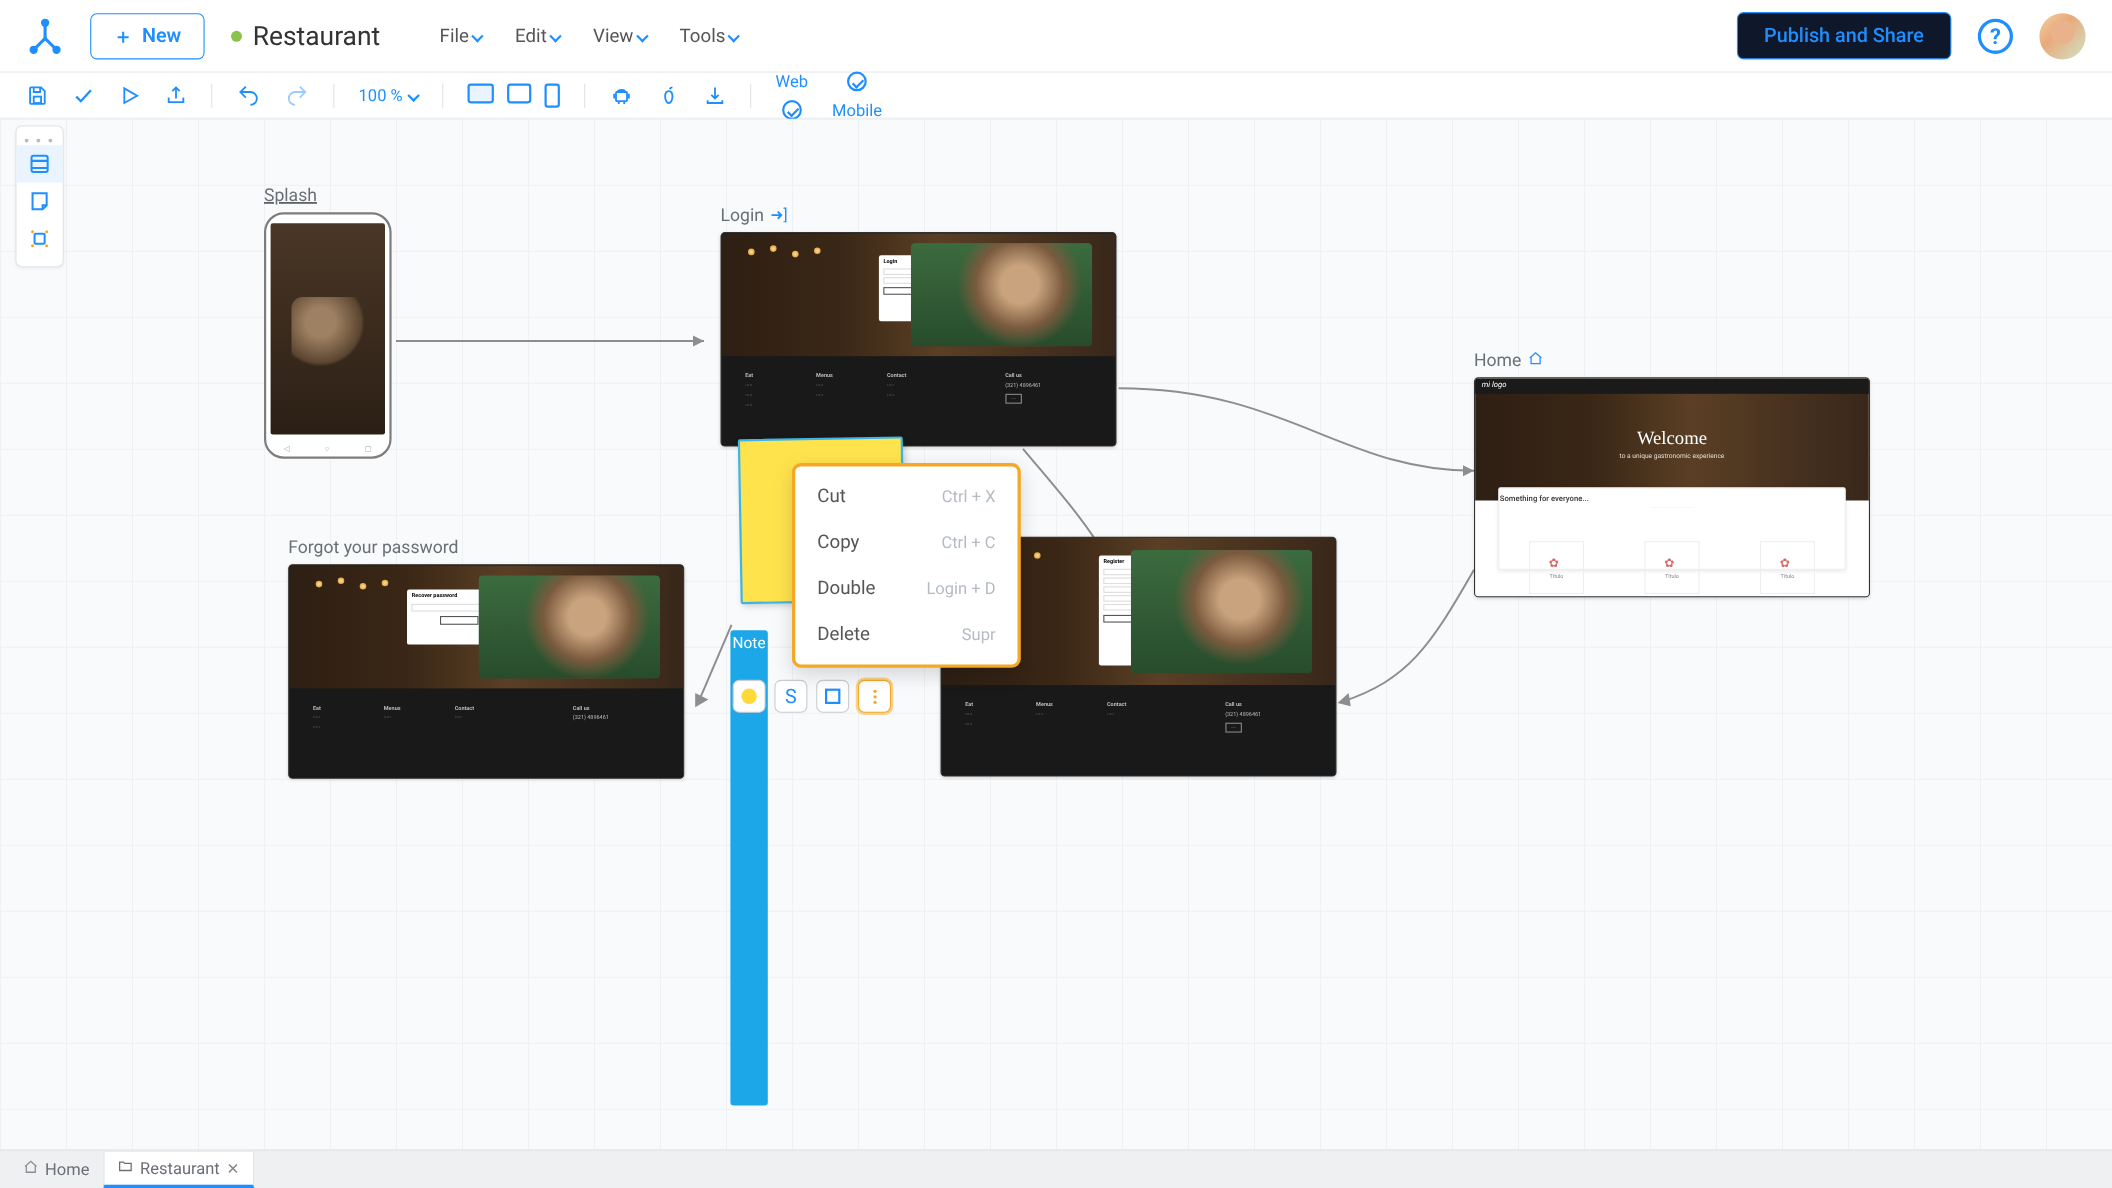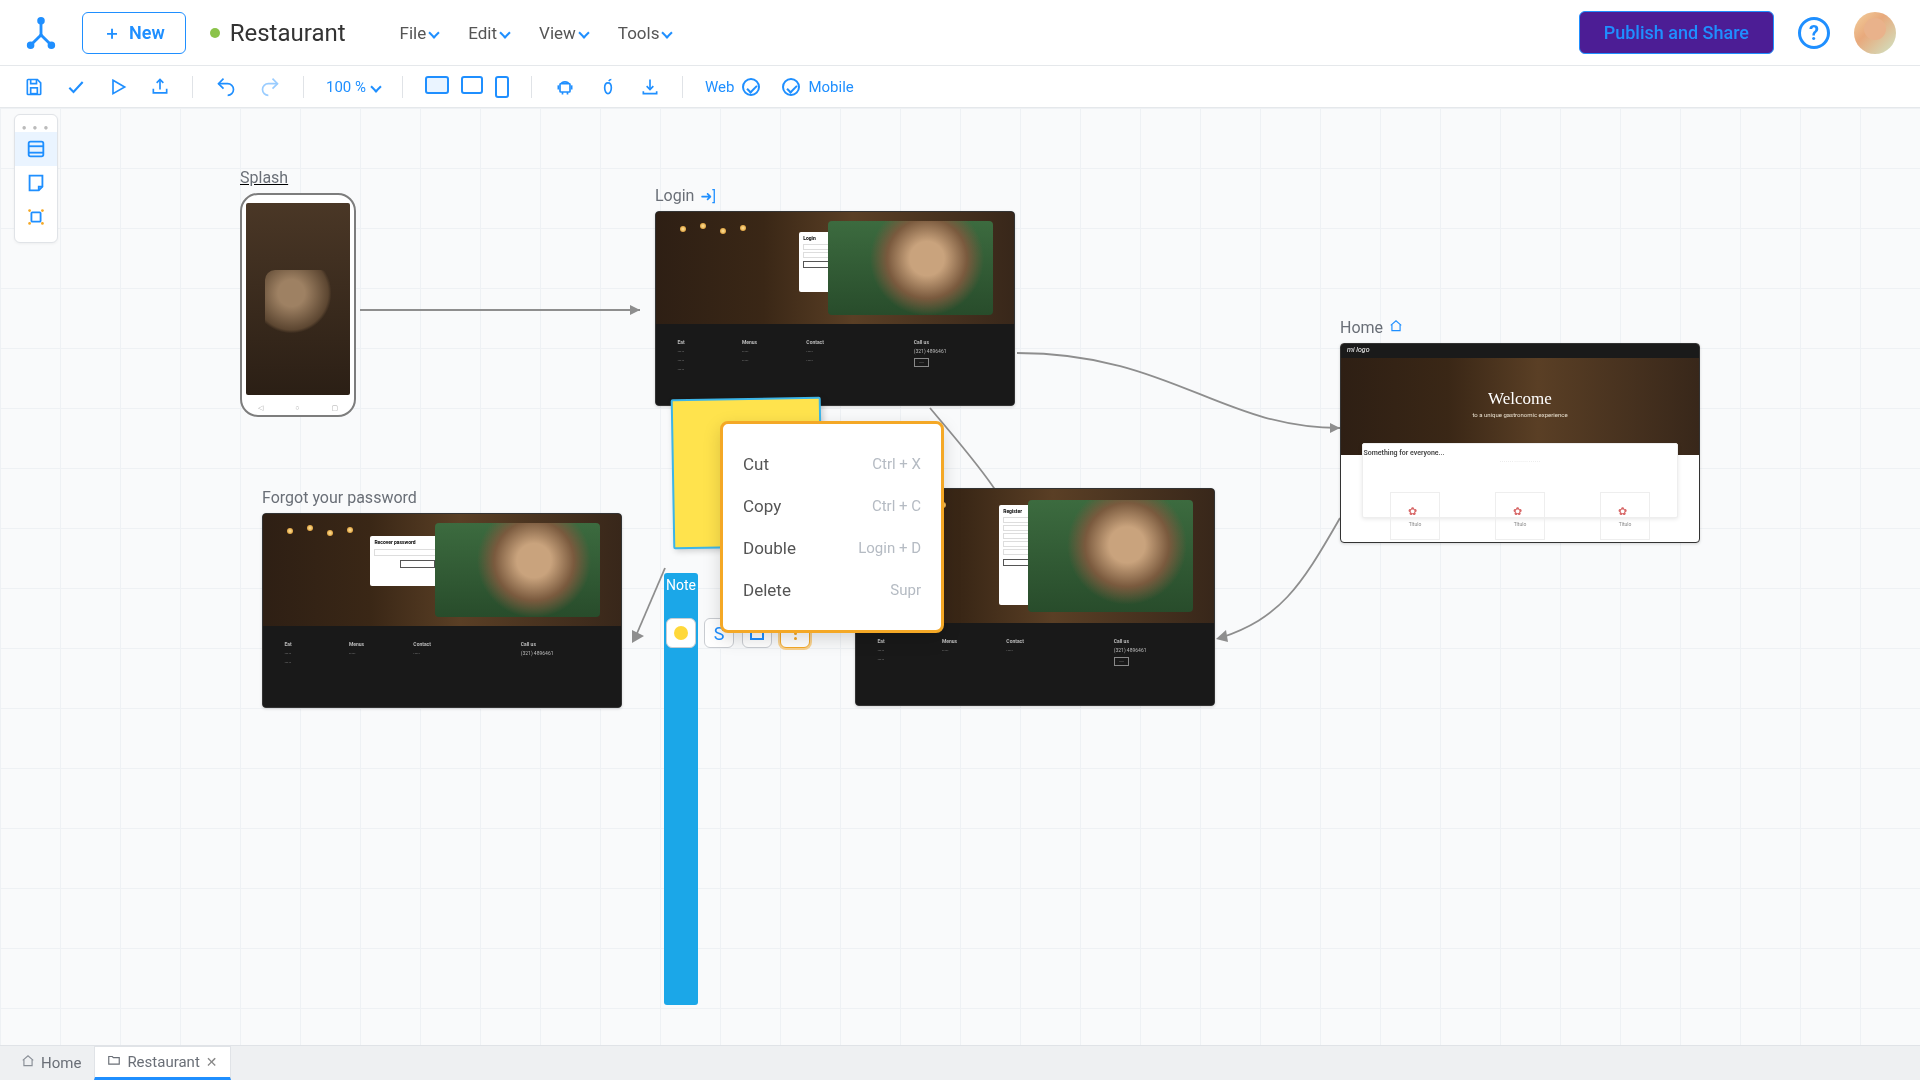--- a/index.html
+++ b/index.html
@@ -9,34 +9,34 @@
   .topbar { height: 66px; border-bottom: 1px solid #e5e8eb; display: flex; align-items: center; padding: 0 24px; gap: 24px; }
   .logo-icon svg { width: 34px; height: 34px; display:block;}
   .btn-new { border: 1px solid #1f8fff; color: #1f8fff; background: #fff; border-radius: 6px; padding: 8px 20px; font-size: 18px; font-weight: 600; display: flex; align-items: center; gap: 8px; cursor: pointer; }
   .title-wrap { display: flex; align-items: center; gap: 10px; }
   .status-dot { width: 10px; height: 10px; border-radius: 50%; background: #8bc34a; }
   .proj-title { font-size: 24px; color: #333; }
   .menu-group { display: flex; gap: 30px; margin-left: 30px; }
   .menu-item { color: #555; font-size: 17px; cursor: pointer; display:flex; align-items:center; gap:4px;}
   .chev-down { border: solid #1f8fff; border-width: 0 2px 2px 0; display: inline-block; padding: 3px; transform: rotate(45deg); }
   .spacer { flex: 1; }
-  .btn-publish { border: 1px solid #1f8fff; color: #1f8fff; background: #4c1d95; border-radius: 6px; padding: 10px 24px; font-size: 18px; font-weight: 500; cursor: pointer; }
+  .btn-publish { border: 1px solid #1f8fff; color: #1f8fff; background: #0f172a; border-radius: 6px; padding: 10px 24px; font-size: 18px; font-weight: 500; cursor: pointer; }
   .help-icon { width: 32px; height: 32px; border: 3px solid #1f8fff; border-radius: 50%; color: #1f8fff; font-weight: bold; display: flex; align-items: center; justify-content: center; font-size: 20px; cursor: pointer; }
   .avatar { width: 42px; height: 42px; border-radius: 50%; background: linear-gradient(135deg,#f3d19e,#e8a97c 40%,#cfe6c6); cursor:pointer; position:relative; overflow:hidden;}
   .avatar::after{content:'';position:absolute;left:10px;top:6px;width:22px;height:22px;border-radius:50%;background:#e9b28b;}
 
   
   .toolbar2 { height: 42px; border-bottom: 1px solid #e5e8eb; display: flex; align-items: center; padding: 0 24px; gap: 22px; font-size: 15px; color:#1f8fff;}
   .ticon { color:#1f8fff; cursor:pointer; display:flex; align-items:center; }
   .divider { width:1px; height:22px; background:#e0e3e7; }
   .zoom { color:#1f8fff; display:flex; align-items:center; gap:6px; cursor:pointer;}
   .seg { display:flex; gap:12px; }
   .seg .sq { width:24px; height:18px; border:2px solid #1f8fff; border-radius:3px; cursor:pointer; display:flex; align-items:center; justify-content:center;}
   .seg .sq.active { background:#eaf4ff;}
-  .right-check { display:flex; align-items:center; gap:8px;}
+  .right-check { display:flex; align-items:center; gap:8px;flex-direction:column;}
   .circ-check { width:18px; height:18px; border:2px solid #1f8fff; border-radius:50%; position:relative;}
   .circ-check::after{content:'';position:absolute;left:3px;top:5px;width:8px;height:4px;border:2px solid #1f8fff;border-top:none;border-right:none;transform:rotate(-45deg);}
   .dim{opacity:.45;}
 
   
   .canvas { position: absolute; top: 108px; left: 0; right: 0; bottom: 35px; background-color:#f9fafb;
     background-image: linear-gradient(#eef1f4 1px, transparent 1px), linear-gradient(90deg,#eef1f4 1px, transparent 1px);
     background-size: 60px 60px; overflow:hidden;
   }
   .side-float { position:absolute; left:14px; top:6px; width:44px; background:#fff; border:1px solid #e0e3e7; border-radius:6px; box-shadow:0 1px 3px rgba(0,0,0,.05); padding:8px 0;}
@@ -93,21 +93,21 @@
   .note-label{position:absolute;left:-40px;bottom:40px;background:#1ba7e8;color:#fff;font-size:14px;padding:4px 2px;border-radius:3px;}
   .note-toolbar{position:absolute; display:flex; gap:8px;}
   .nt-btn{width:30px;height:30px;border:1.5px solid #c9ccd1;border-radius:6px;background:#fff;display:flex;align-items:center;justify-content:center;cursor:pointer;font-size:18px;color:#1f8fff;}
   .nt-btn.circle .cd{width:14px;height:14px;border-radius:50%;background:#ffd83a;}
   .nt-btn.more.active{border-color:#f4a826;background:#fff;box-shadow:0 0 0 2px #f9d18c;}
   .nt-btn .dots-vert{display:flex;flex-direction:column;gap:2px;}
   .nt-btn .dots-vert span{width:3px;height:3px;border-radius:50%;background:#f4a826;}
   .nt-btn .sq{width:14px;height:14px;border:2px solid #1f8fff;}
 
   
-  .ctx { position:absolute; width:224px; background:#fff; border:3px solid #f4a826; border-radius:8px; box-shadow:0 6px 18px rgba(0,0,0,.15); padding:19px 0;}
+  .ctx { position:absolute; width:208px; background:#fff; border:3px solid #f4a826; border-radius:8px; box-shadow:0 6px 18px rgba(0,0,0,.15); padding:6px 0;}
   .ctx .row{display:flex;justify-content:space-between;align-items:center;padding:11px 20px;cursor:pointer;}
   .ctx .row span:first-child{color:#555;font-size:17px;}
   .ctx .row span:last-child{color:#b5bbc3;font-size:15px;}
 
   
   .tabstrip{position:absolute;left:0;right:0;bottom:0;height:35px;background:#eef0f2;border-top:1px solid #e0e3e7;display:flex;align-items:stretch;padding:0 8px;}
   .tab{display:flex;align-items:center;gap:6px;padding:0 12px;border:1px solid transparent;cursor:pointer;color:#6a6f77;font-size:15px;}
   .tab.active{background:#fff;border:1px solid #e0e3e7;border-bottom:3px solid #1f8fff;}
   .tab .close{font-size:14px;color:#888;}
 </style>

